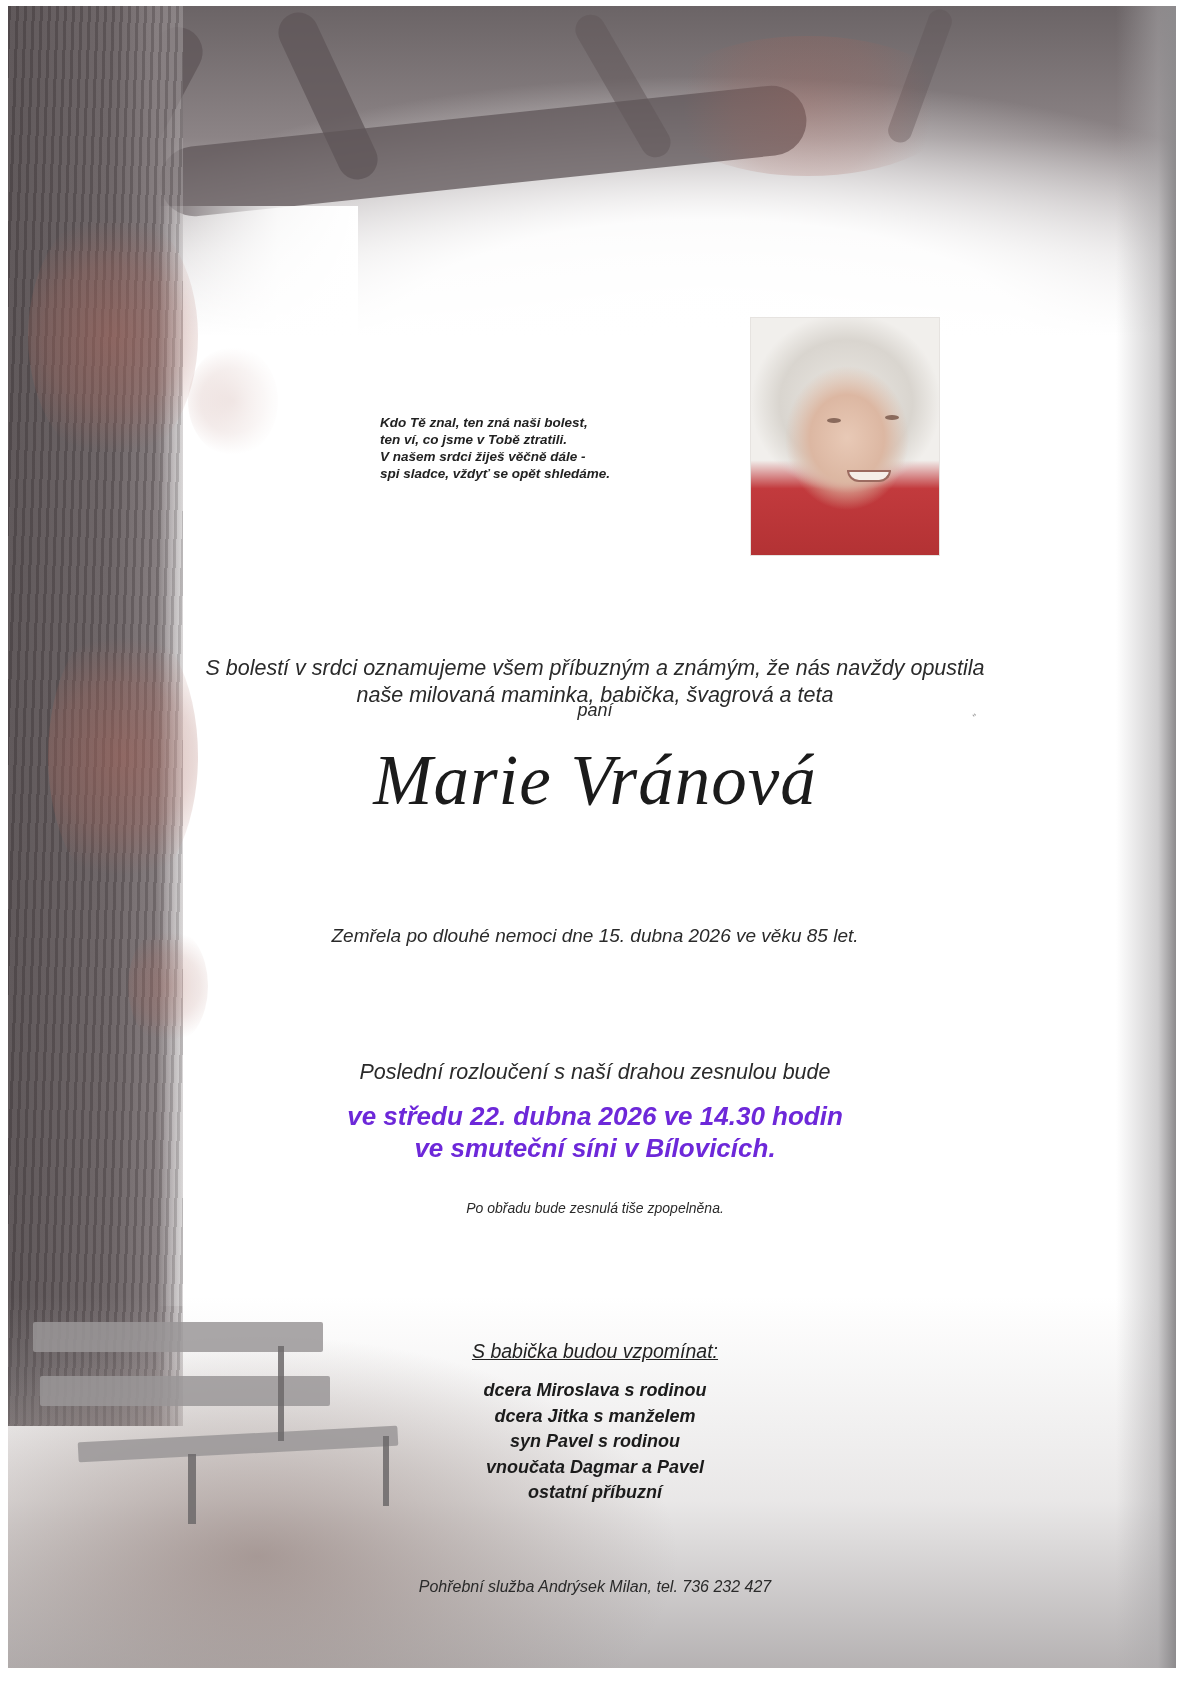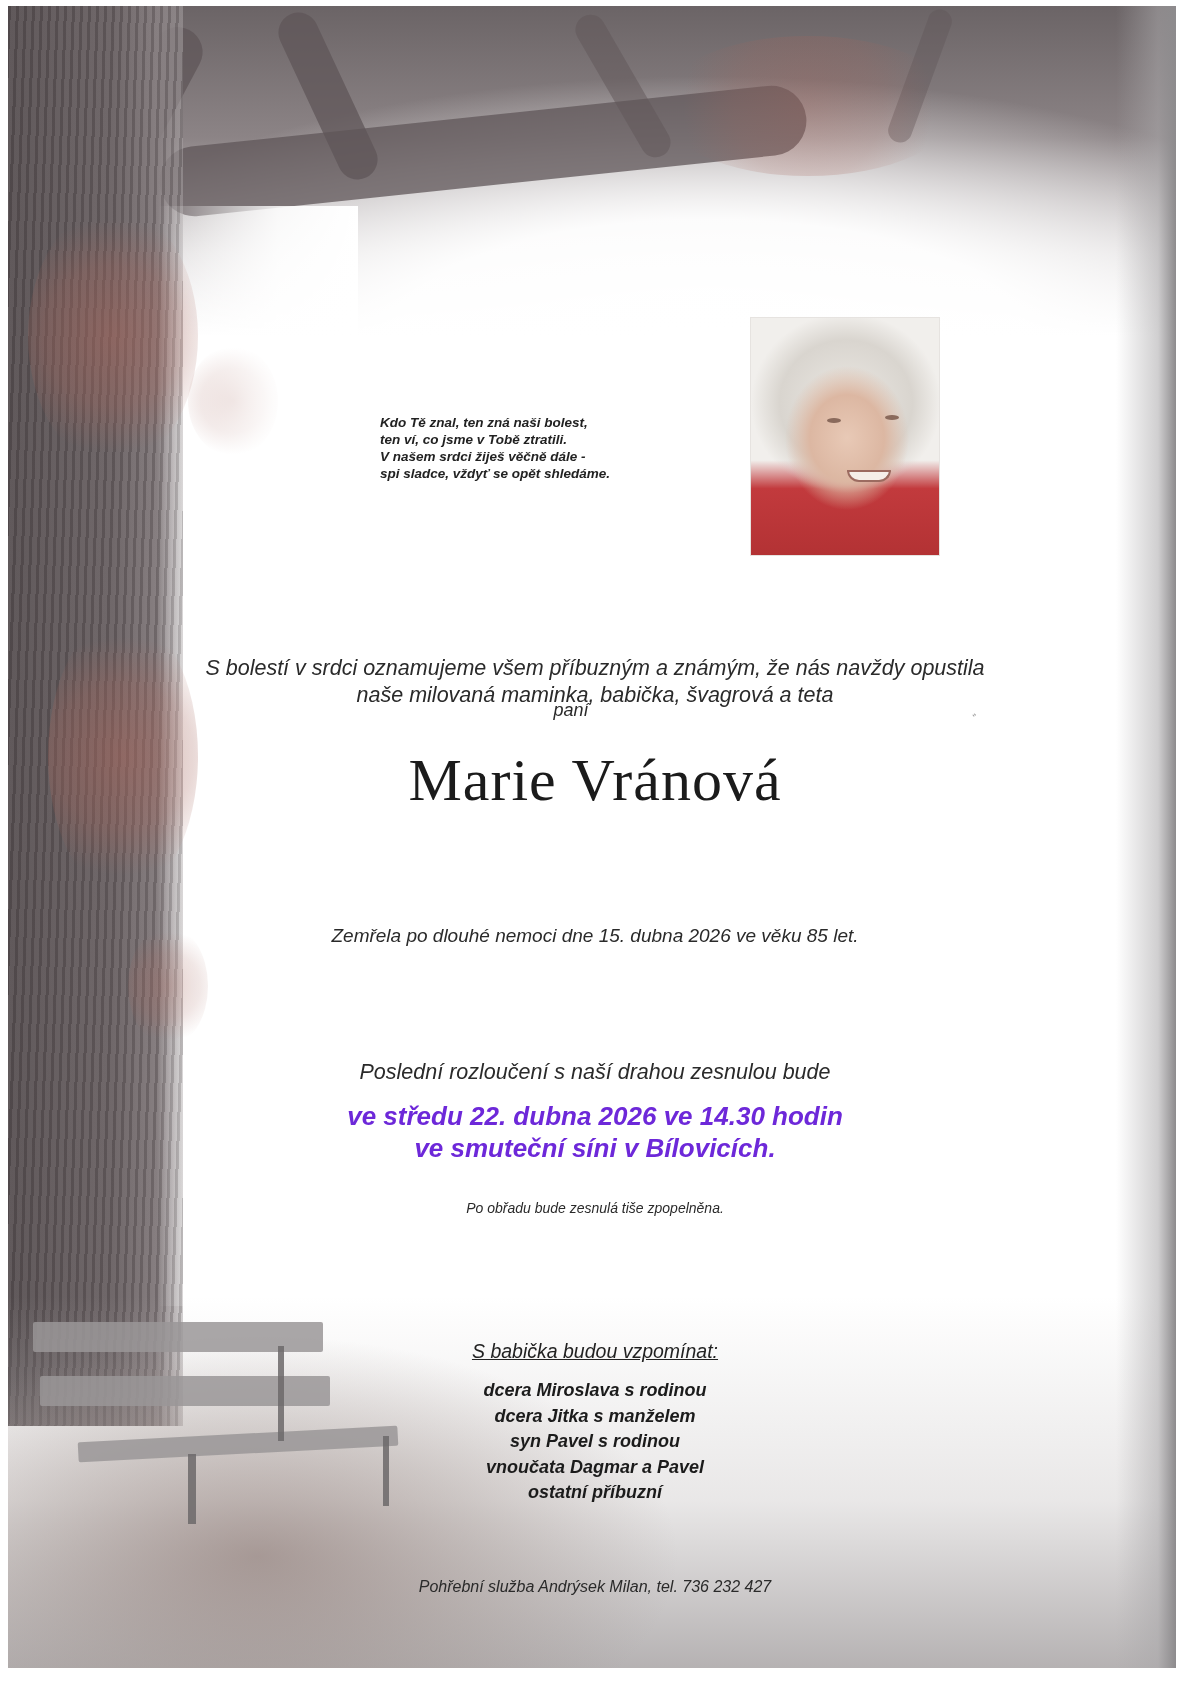--- a/index.html
+++ b/index.html
@@ -85,25 +85,25 @@
   }
   .portrait .face-eye { position: absolute; width: 14px; height: 5px; background: #8a6a5c; border-radius: 50%; }
   .portrait .face-eye.e1 { left: 76px; top: 100px; }
   .portrait .face-eye.e2 { left: 134px; top: 97px; }
   .portrait .face-mouth { position: absolute; left: 96px; top: 152px; width: 40px; height: 8px; background: #f5efe9; border: 2px solid #9c6b60; border-radius: 0 0 20px 20px; }
 
   .announce {
     left: 150px; top: 624px; width: 890px;
     font-style: italic; font-size: 21.5px; line-height: 27px; color: #2a2a2a; margin-top: 31px;
   }
-  .pani { left: 456px; top: 700px; width: 230px; font-style: italic; font-size: 18px; color: #2a2a2a; }
+  .pani { left: 480px; top: 700px; width: 230px; font-style: italic; font-size: 18px; color: #2a2a2a; }
   .name {
     left: 180px; top: 730px; width: 830px;
-    font-family: "Liberation Serif", "DejaVu Serif", serif; 
-    font-size: 60px; line-height: 100px; color: #1b1b1b; letter-spacing: 1px;
+    font-family: "Liberation Serif", "DejaVu Serif", serif; font-style: italic;
+    font-size: 71px; line-height: 100px; color: #1b1b1b; letter-spacing: 1px;
   }
   .scan-speck { position: absolute; left: 972px; top: 712px; width: 8px; height: 16px; color: #999; font-size: 14px; }
 
   .death { left: 200px; top: 925px; width: 790px; font-style: italic; font-size: 19px; color: #2a2a2a; }
 
   .farewell-intro { left: 230px; top: 1060px; width: 730px; font-style: italic; font-size: 21.5px; color: #2a2a2a; }
   .farewell-when {
     left: 180px; top: 1100px; width: 830px;
     font-style: italic; font-weight: bold; font-size: 26px; line-height: 32px; color: #6d28d9;
   }

